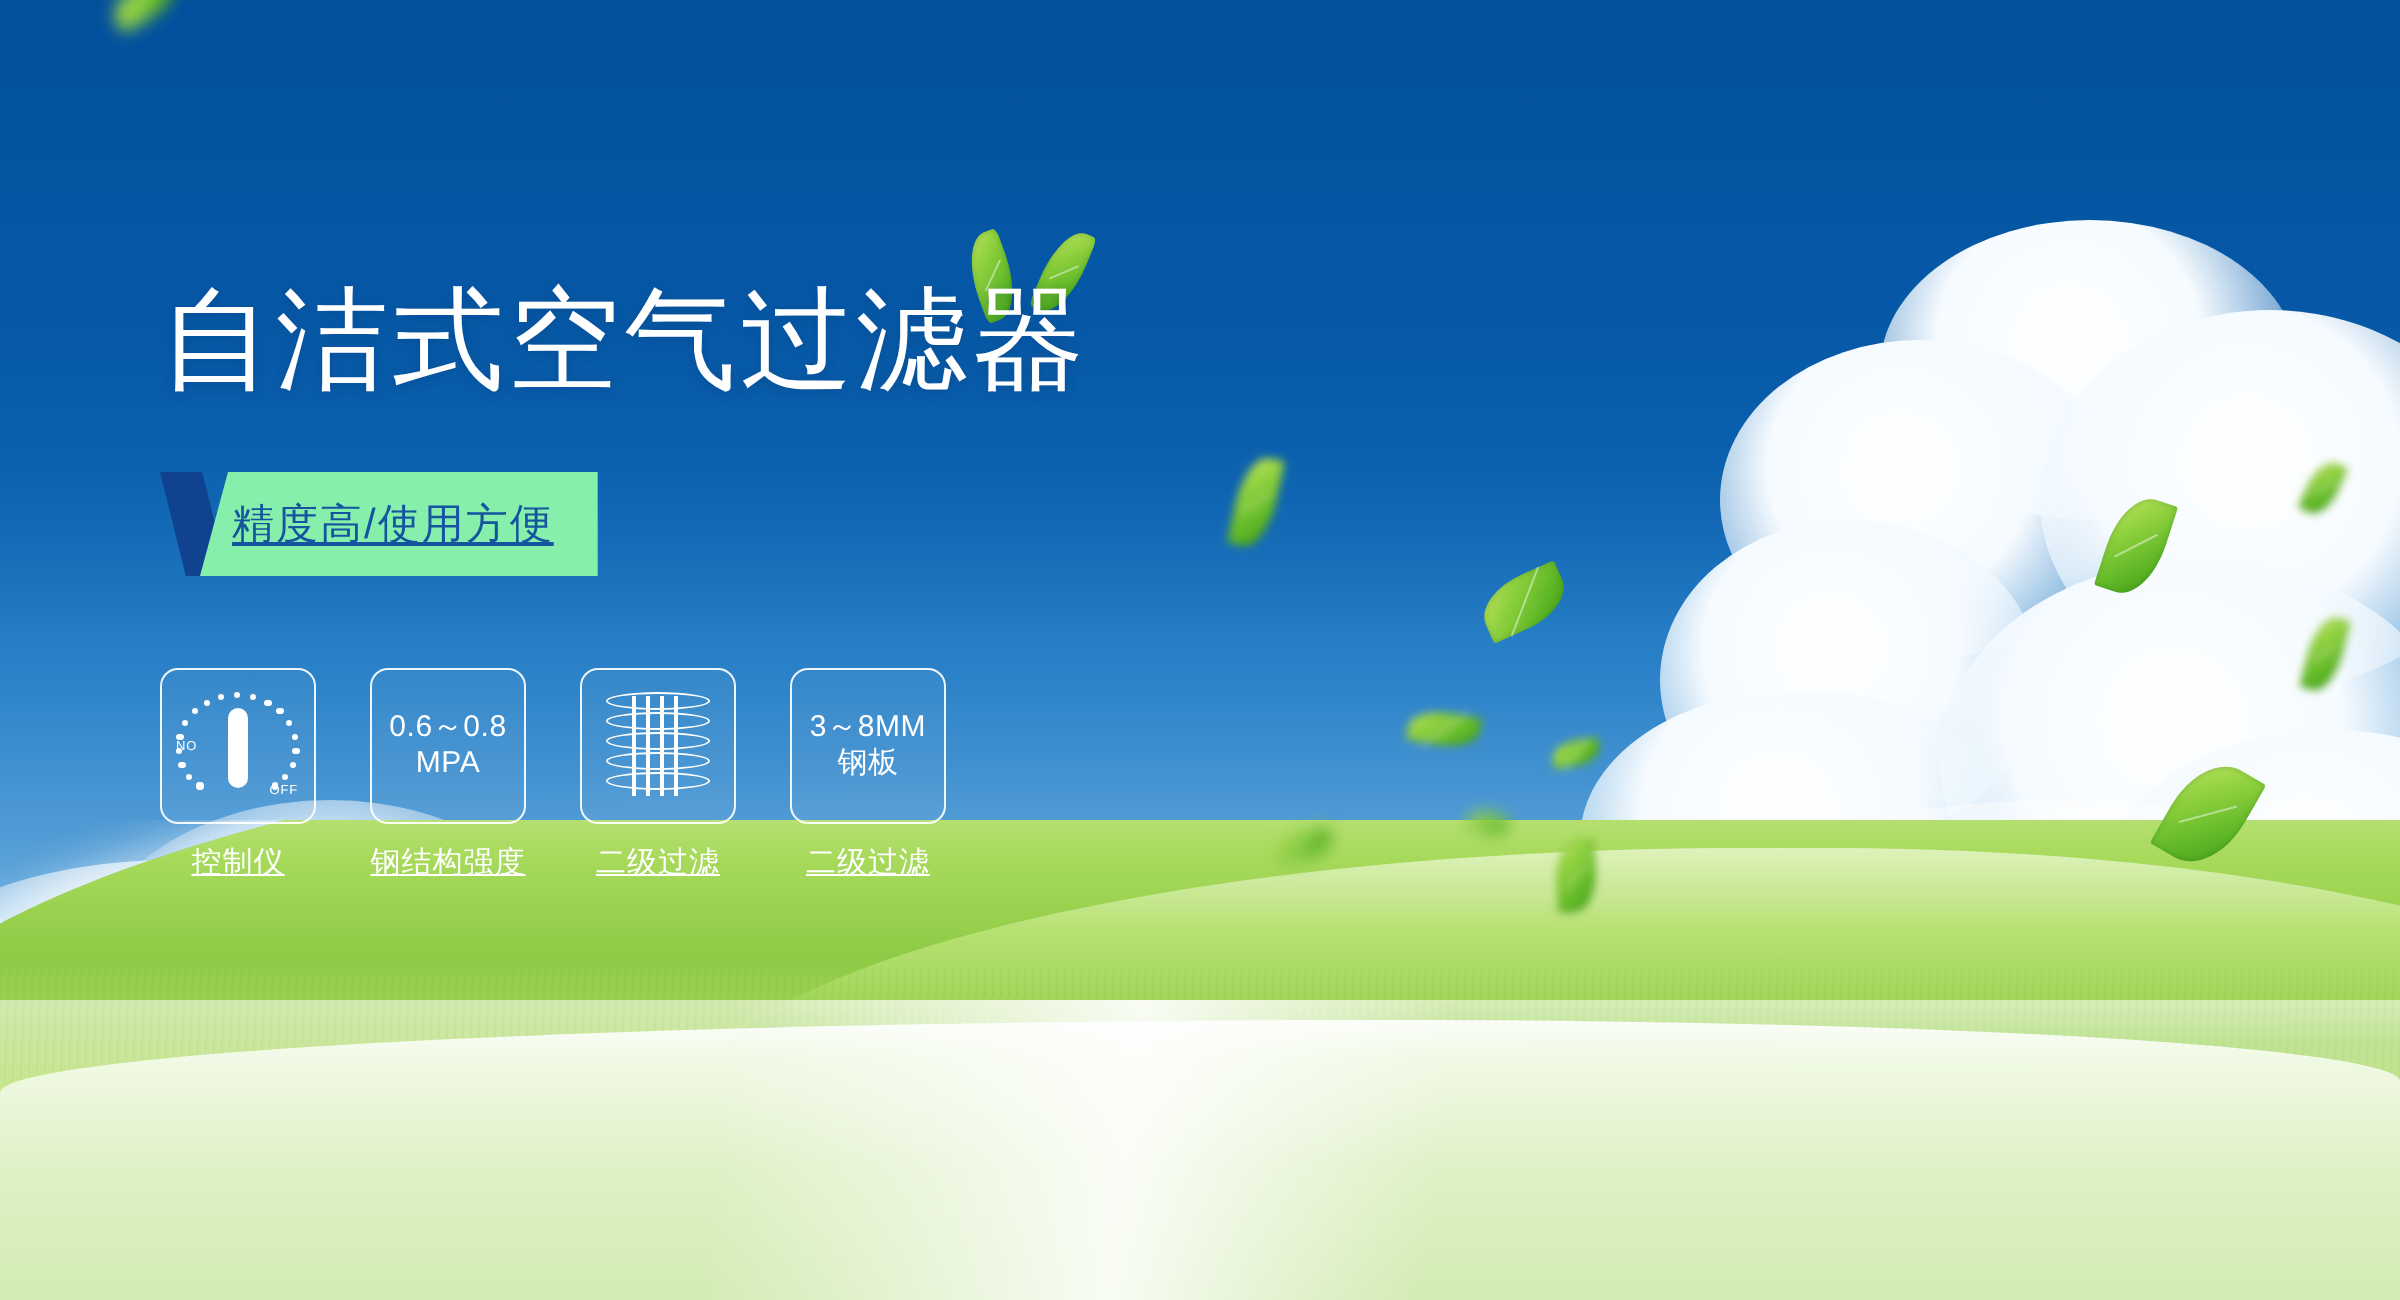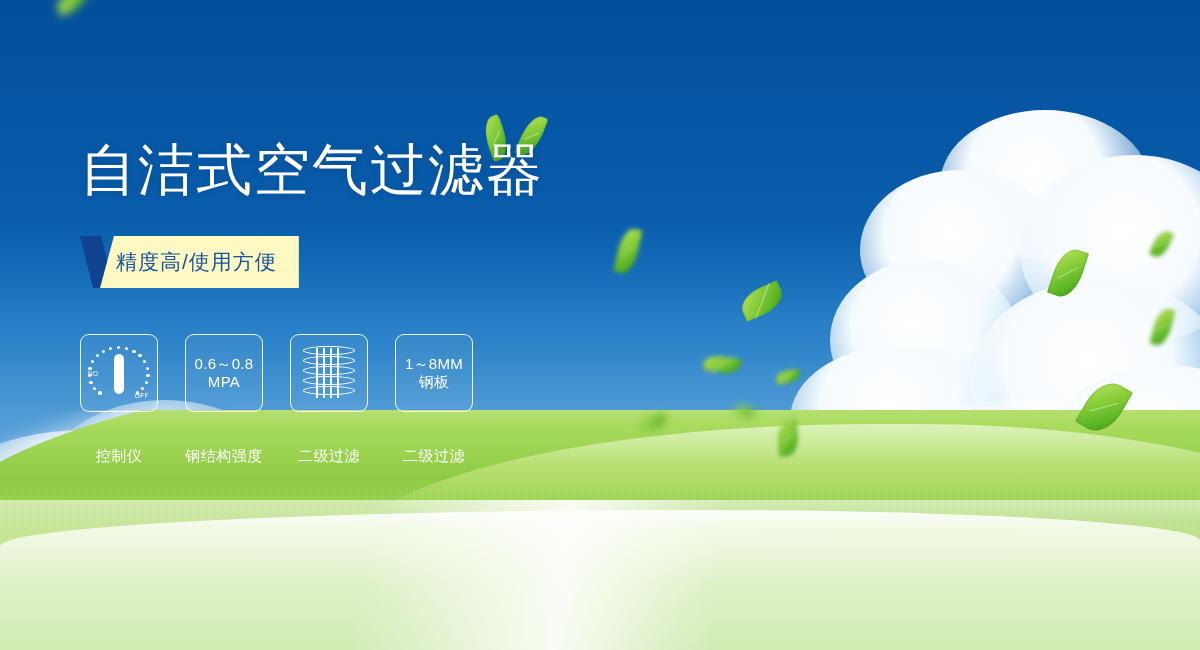--- a/index.html
+++ b/index.html
@@ -91,38 +91,39 @@
   .badges{position:absolute;left:68px;top:236px;height:52px;display:flex;}
   .badge-a{
     background:#10428f;color:#ffffff;
     height:52px;display:flex;align-items:center;
     padding:0 20px 0 22px;font-size:21px;letter-spacing:1px;
   }
   .slash{width:34px;height:52px;background:#10428f;
      -webkit-clip-path:polygon(0 0,62% 0,100% 100%,38% 100%);
              clip-path:polygon(0 0,62% 0,100% 100%,38% 100%);}
   .badge-b{
-    background:#fef9c3;color:#15559f;
+    background:#86efac;color:#15559f;
     height:52px;display:flex;align-items:center;
     padding:0 22px 0 16px;font-size:21px;letter-spacing:1px;
     margin-left:-14px;
     -webkit-clip-path:polygon(14px 0,100% 0,100% 100%,0 100%);
             clip-path:polygon(14px 0,100% 0,100% 100%,0 100%);
+            text-decoration:underline;
   }
 
   .features{position:absolute;left:68px;top:334px;display:flex;gap:27px;}
-  .feature{width:78px;display:flex;flex-direction:column;align-items:center;gap:12px;}
+  .feature{width:78px;display:flex;flex-direction:column;align-items:center;}
   .fbox{
     width:78px;height:78px;border:1.5px solid rgba(255,255,255,.92);
     border-radius:9px;display:flex;align-items:center;justify-content:center;
     color:#ffffff;text-align:center;position:relative;overflow:hidden;
     background:rgba(255,255,255,.05);
   }
   .fbox .txt{font-size:15px;line-height:1.22;letter-spacing:.3px;}
-  .flabel{margin-top:23px;font-size:15px;color:#ffffff;white-space:nowrap;letter-spacing:.5px;}
+  .flabel{margin-top:10px;font-size:15px;color:#ffffff;white-space:nowrap;letter-spacing:.5px;text-decoration:underline;}
 
   
   .dial{position:relative;width:62px;height:62px;}
   .dial .dot{position:absolute;width:3.4px;height:3.4px;border-radius:50%;background:#fff;}
   .dial .bar{position:absolute;left:50%;top:12px;width:10px;height:40px;margin-left:-5px;border-radius:6px;background:#fff;}
   .dial .no{position:absolute;left:0px;top:28px;font-size:6.5px;letter-spacing:.4px;}
   .dial .off{position:absolute;right:1px;bottom:5px;font-size:6.5px;letter-spacing:.4px;}
 
   
   .spring{position:relative;width:52px;height:56px;}
@@ -283,21 +284,21 @@
             <span class="ring" style="top:31px;"></span>
             <span class="ring" style="top:41px;"></span>
           </div>
         </div>
         <div class="flabel">二级过滤</div>
       </div>
 
       <div class="feature">
         <div class="fbox">
           <div class="txt">
-            <div>1～8MM</div>
+            <div>3～8MM</div>
             <div>钢板</div>
           </div>
         </div>
         <div class="flabel">二级过滤</div>
       </div>
 
 
     </div>
   </div>
 </div>

